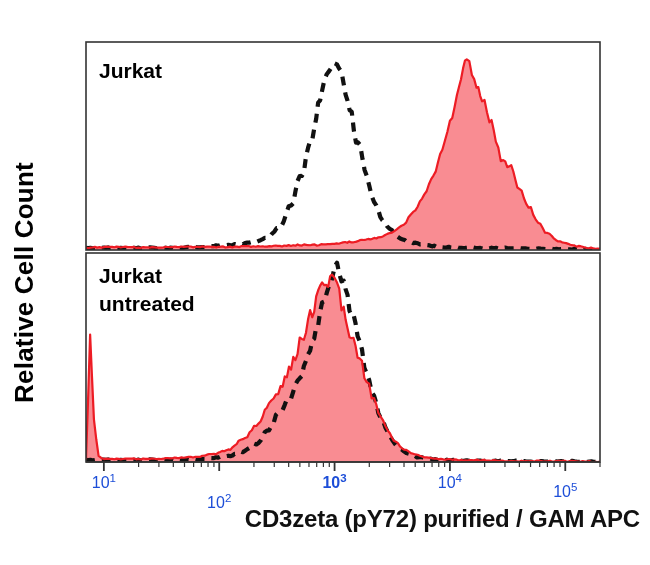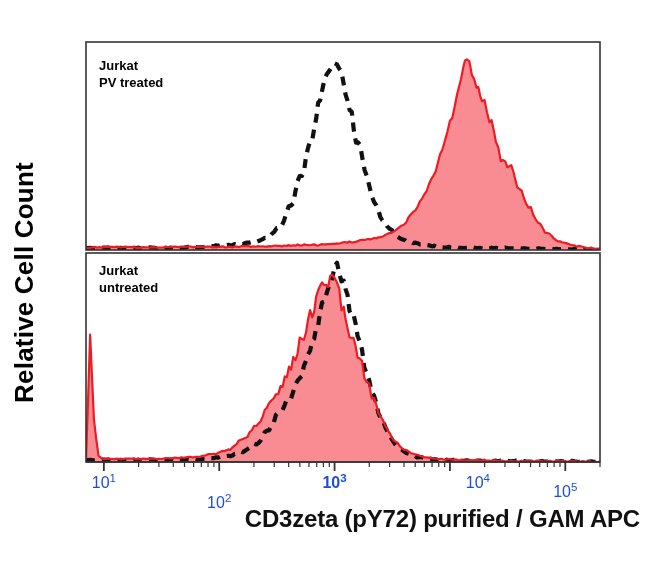--- a/index.html
+++ b/index.html
@@ -44,21 +44,21 @@
     top: 505px;
     width: 580px;
     text-align: right;
     font-size: 24px;
     font-weight: bold;
     color: #111;
     letter-spacing: -0.2px;
   }
   .panel-label {
     position: absolute;
-    font-size: 13px;
+    font-size: 21px;
     font-weight: bold;
     color: #000;
     line-height: 1.32;
     white-space: pre;
   }
   #label-top { left: 99px; top: 57px; }
   #label-bottom { left: 99px; top: 262px; }
   .tick-label {
     position: absolute;
     font-size: 16px;
@@ -142,22 +142,22 @@
       <line x1="554.0968833246909" y1="462" x2="554.0968833246909" y2="467" stroke="#333333" stroke-width="1.2"></line>
       <line x1="559.9974214836316" y1="462" x2="559.9974214836316" y2="467" stroke="#333333" stroke-width="1.2"></line>
       <line x1="565.2756327270431" y1="462" x2="565.2756327270431" y2="471" stroke="#333333" stroke-width="1.8"></line>
       <line x1="600" y1="462" x2="600" y2="467" stroke="#333333" stroke-width="1.2"></line>
     </g>
 </svg>
 
 <div class="ylabel">Relative Cell Count</div>
 <div class="xlabel">CD3zeta (pY72) purified / GAM APC</div>
 
-<div class="panel-label" id="label-top"><div>Jurkat</div><div>PV treated</div></div>
+<div class="panel-label" id="label-top"><div>Jurkat</div></div>
 <div class="panel-label" id="label-bottom"><div>Jurkat</div><div>untreated</div></div>
 
 <div id="ticklabels">
     <div class="tick-label" style="left: 103.868px; top: 474px;"><span>10</span><sup>1</sup></div>
     <div class="tick-label" style="left: 219.22px; top: 474px; margin-top: 20px;"><span>10</span><sup>2</sup></div>
     <div class="tick-label" style="left: 334.572px; top: 474px; font-weight: bold;"><span>10</span><sup>3</sup></div>
-    <div class="tick-label" style="left: 449.924px; top: 474px; margin-left: 28px;"><span>10</span><sup>4</sup></div>
+    <div class="tick-label" style="left: 449.924px; top: 474px;"><span>10</span><sup>4</sup></div>
     <div class="tick-label" style="left: 565.276px; top: 483px;"><span>10</span><sup>5</sup></div>
   </div>
 
 </body></html>

